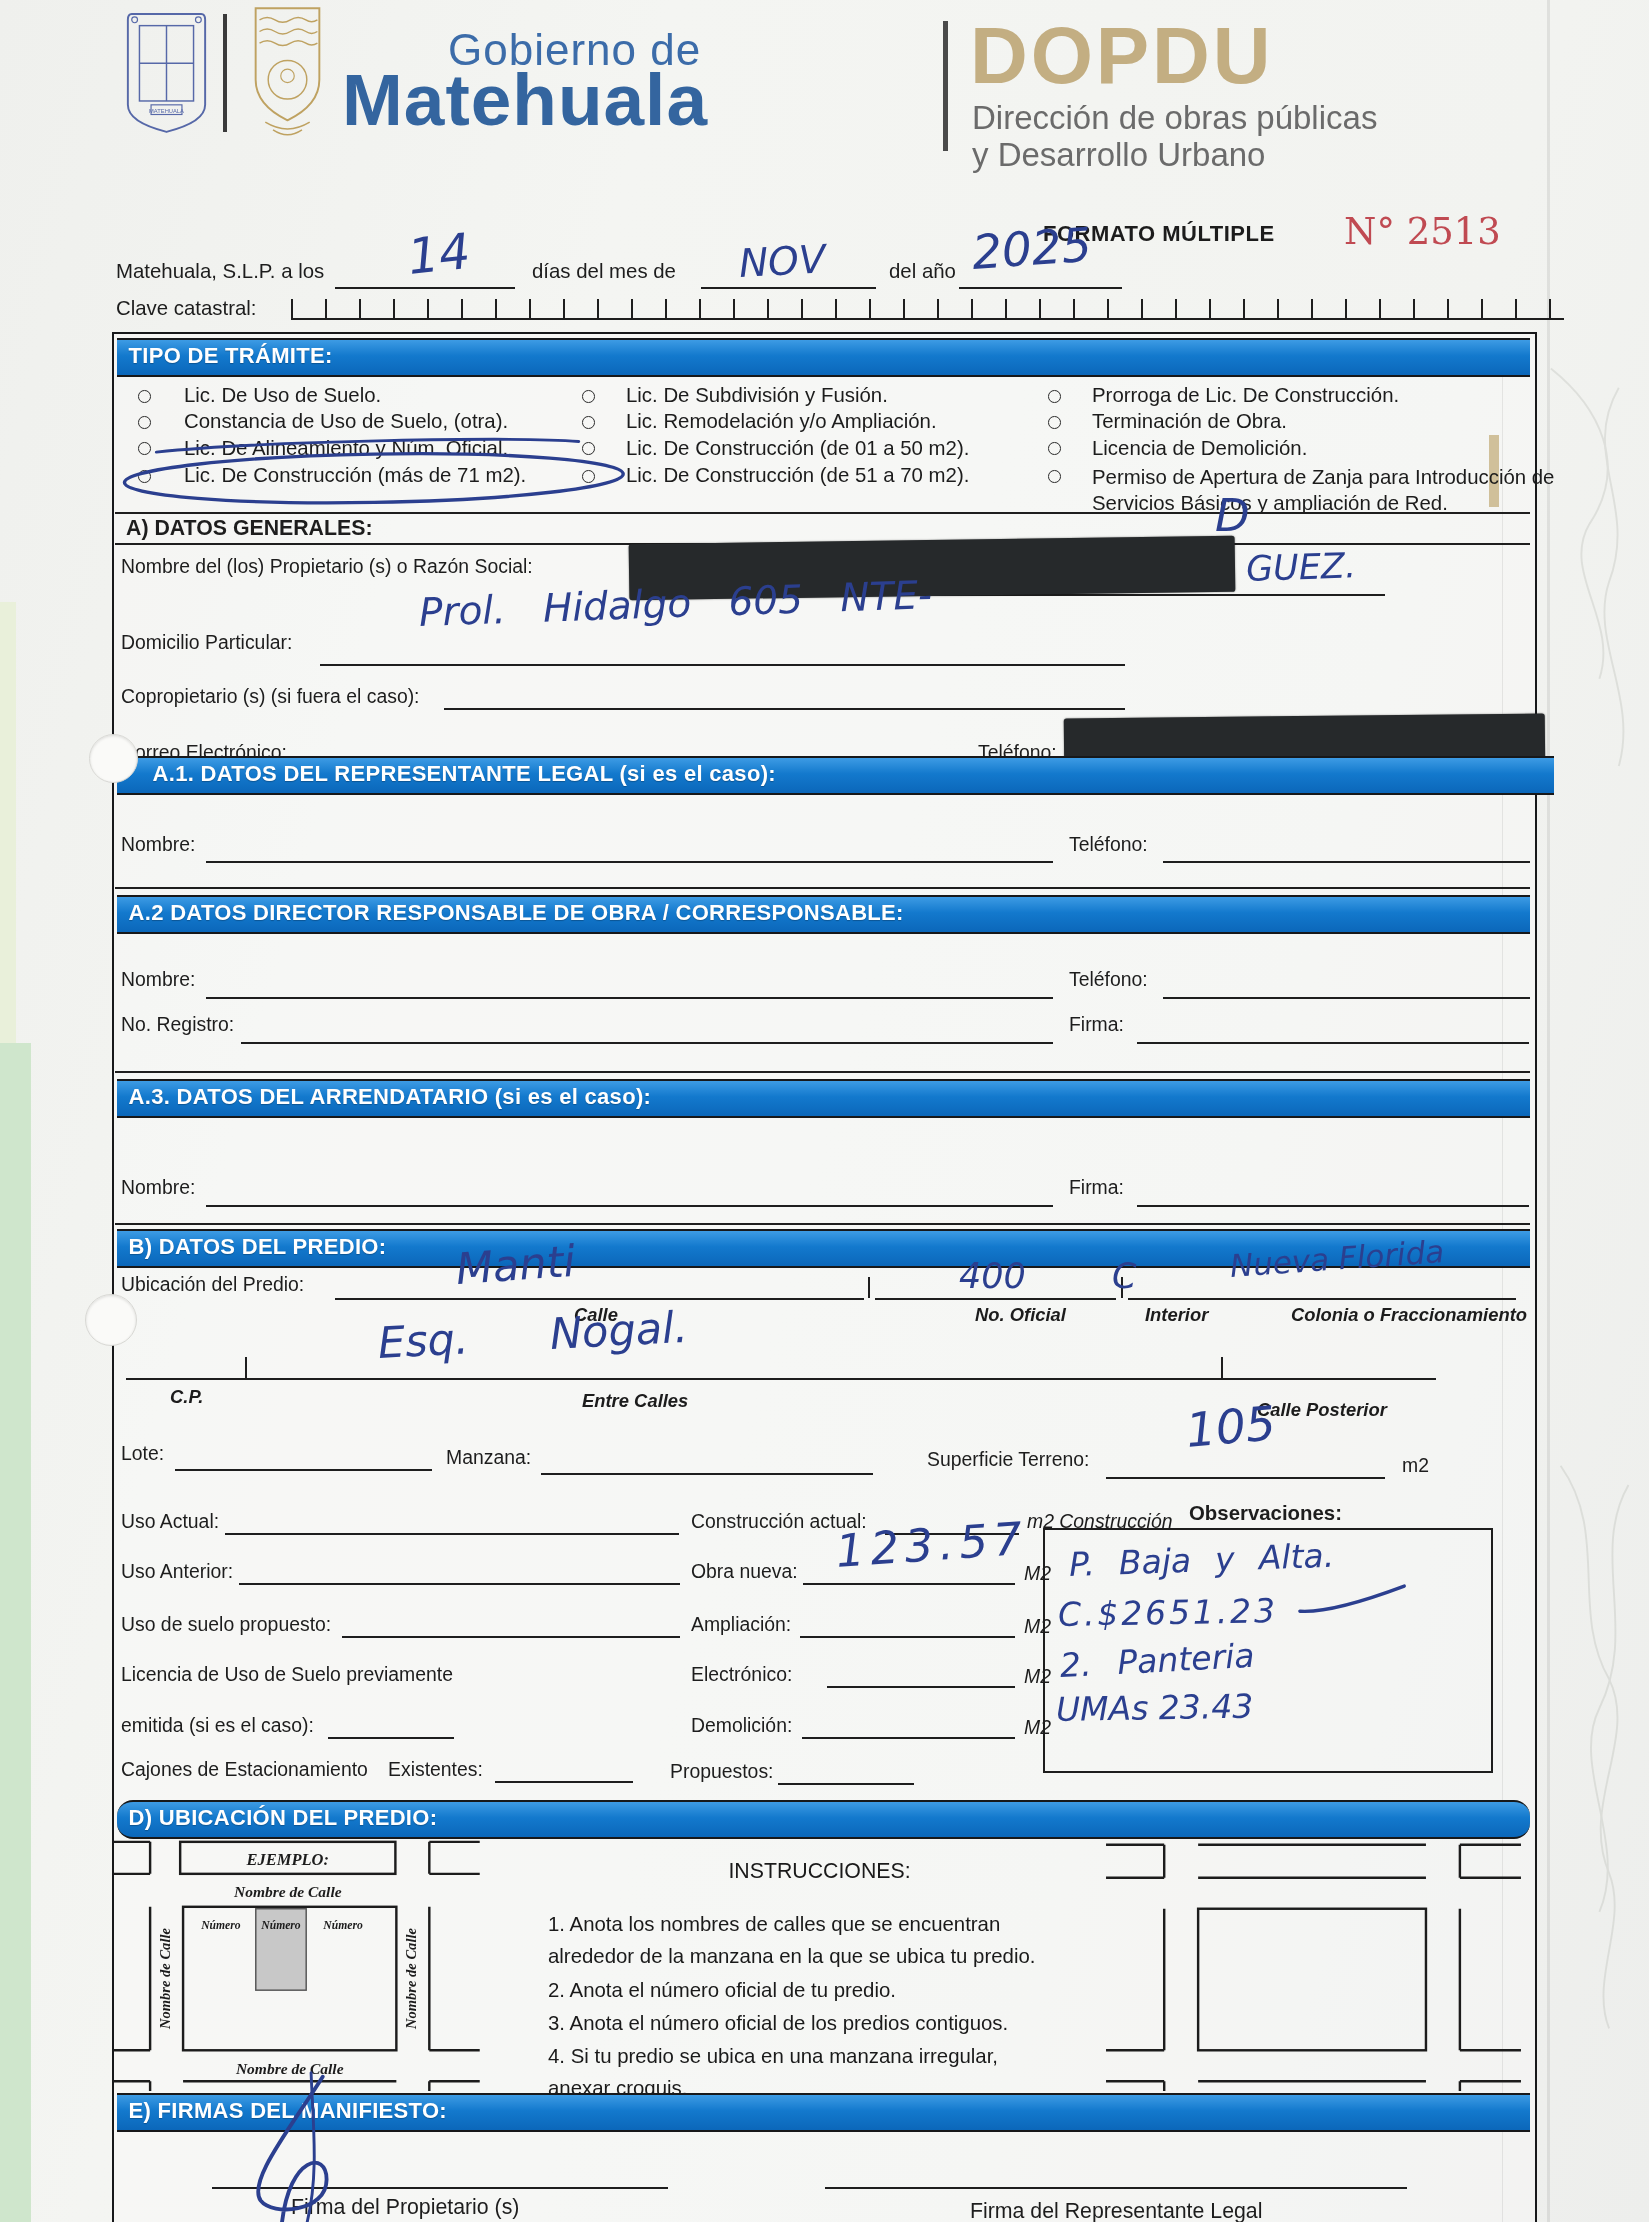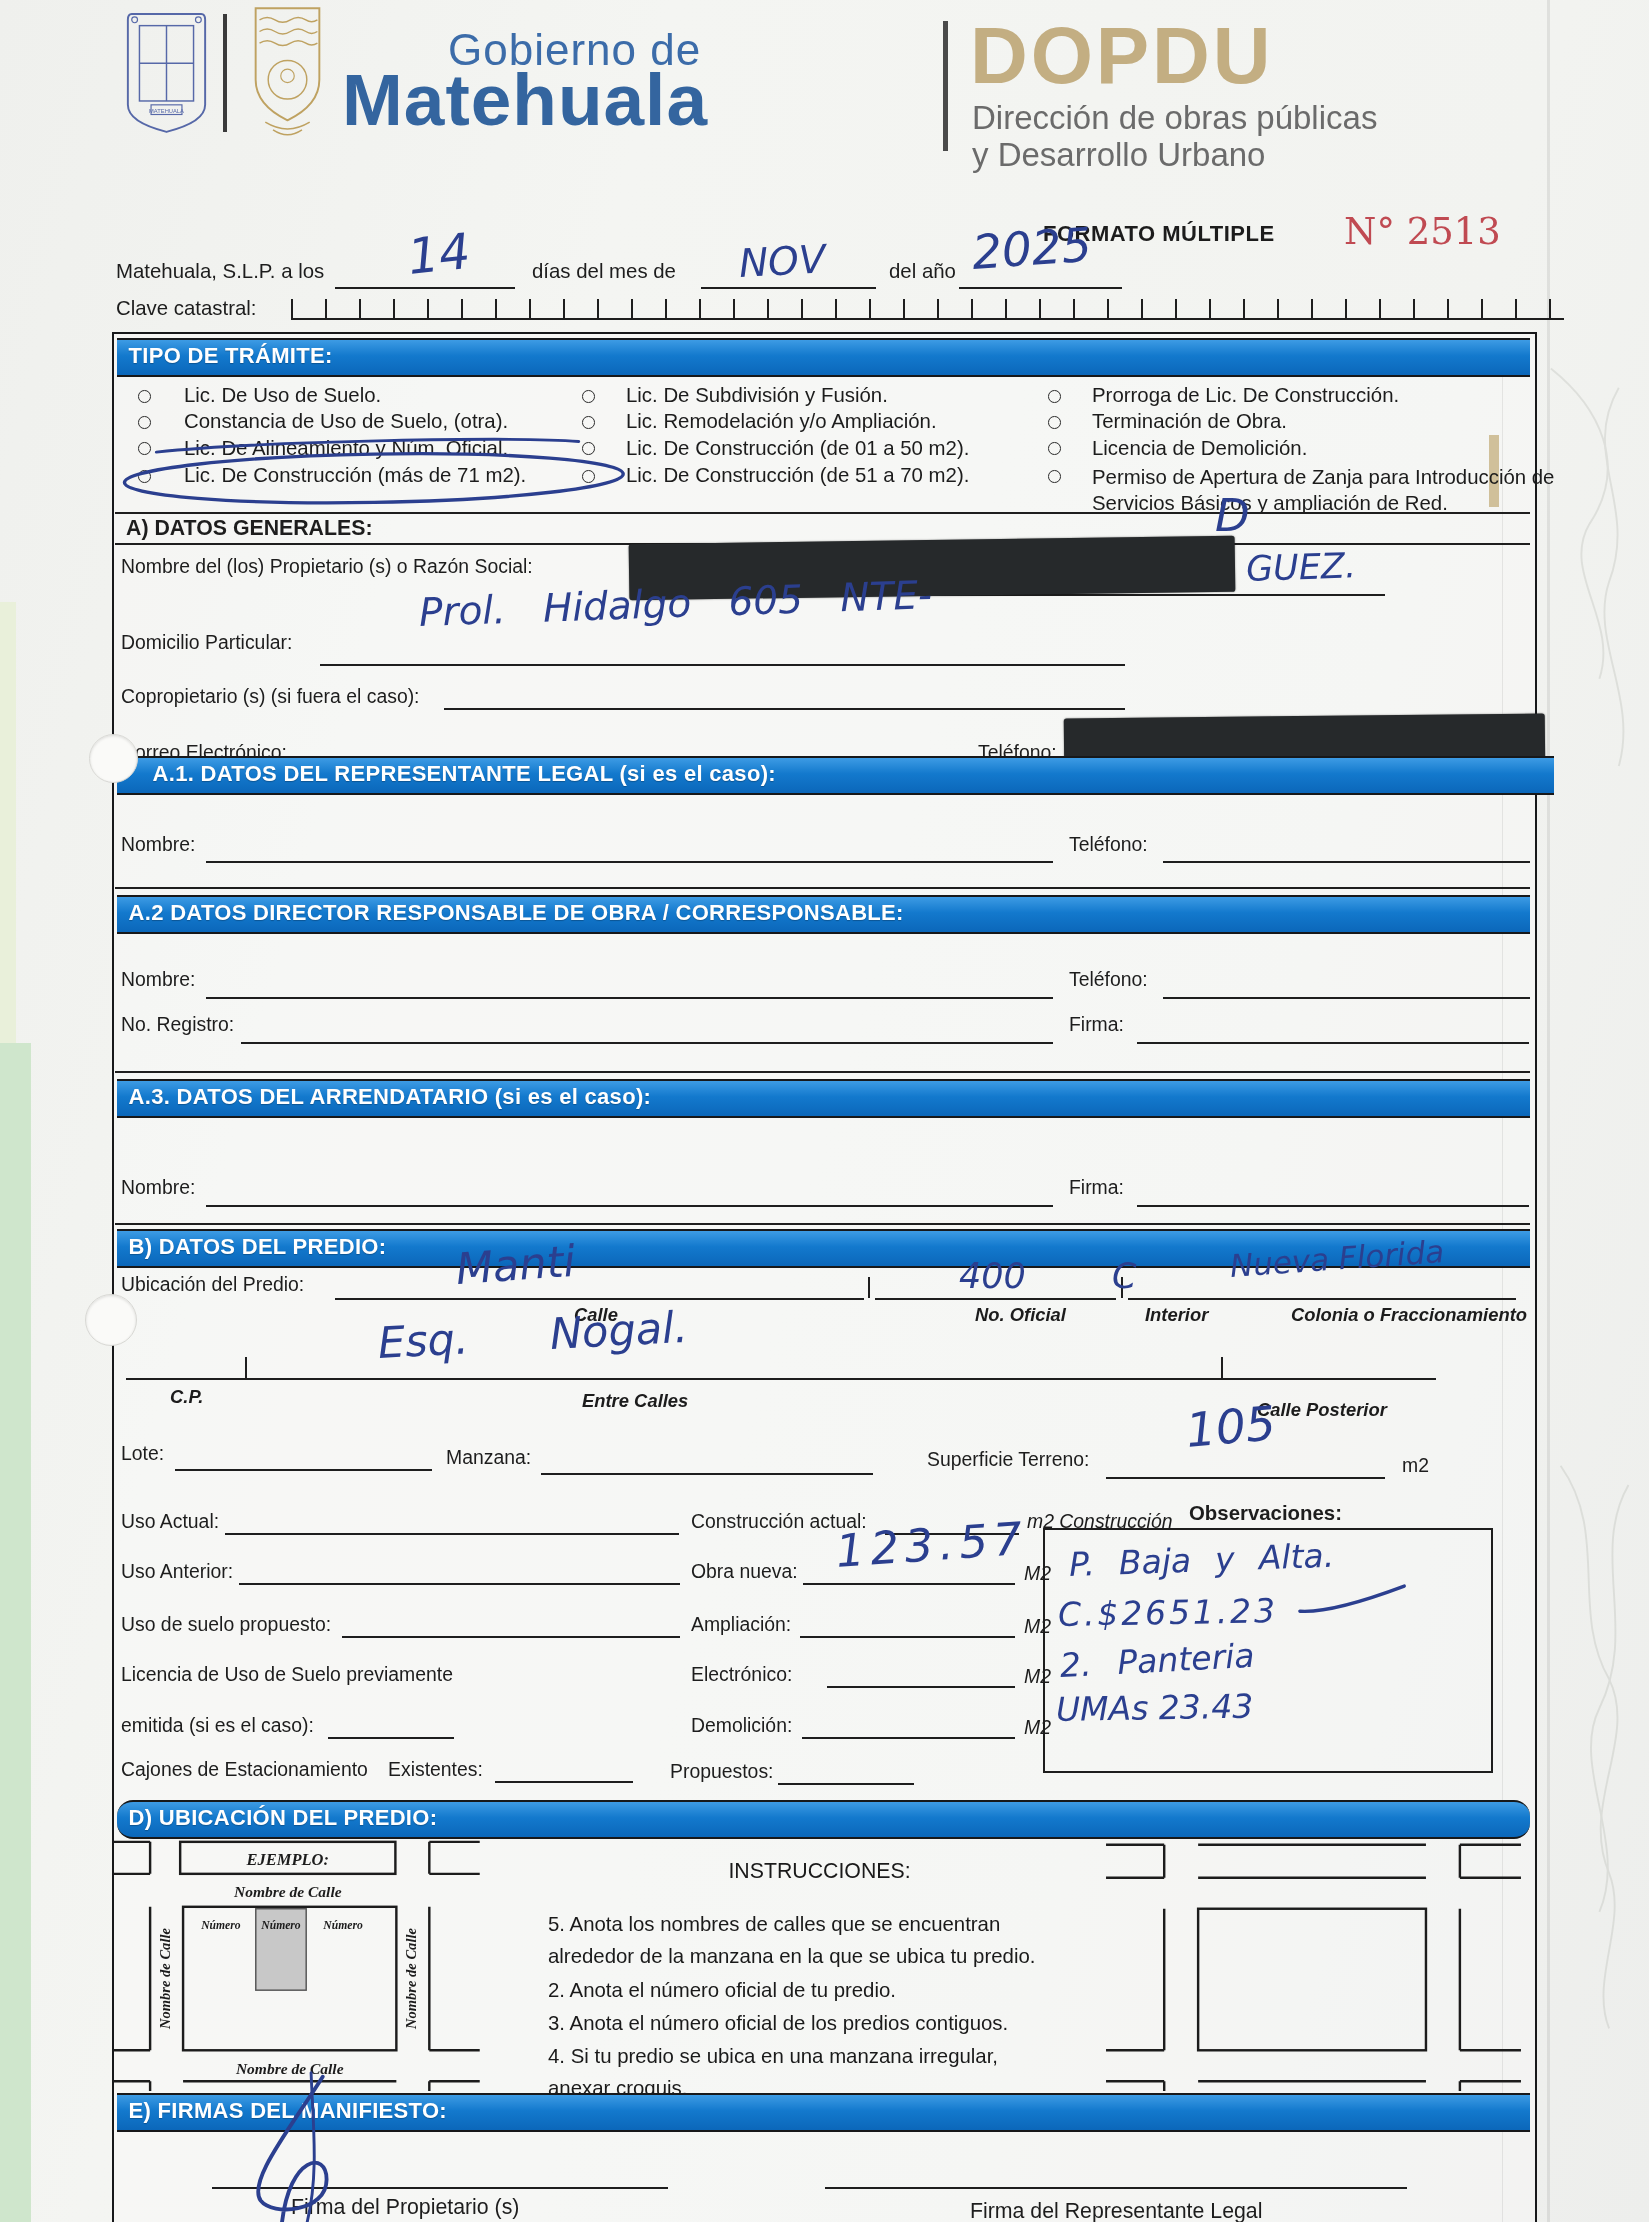--- a/index.html
+++ b/index.html
@@ -293,21 +293,21 @@
     <text class="map-label" x="180" y="62" text-anchor="middle" font-size="16">Nombre de Calle</text>
     <text class="map-label" x="111" y="95" text-anchor="middle" font-size="12">Número</text>
     <text class="map-label" x="173" y="95" text-anchor="middle" font-size="12">Número</text>
     <text class="map-label" x="237" y="95" text-anchor="middle" font-size="12">Número</text>
     <text class="map-label" transform="translate(58,146) rotate(-90)" text-anchor="middle" font-size="15">Nombre de Calle</text>
     <text class="map-label" transform="translate(312,146) rotate(-90)" text-anchor="middle" font-size="15">Nombre de Calle</text>
     <text class="map-label" x="182" y="244" text-anchor="middle" font-size="16">Nombre de Calle</text>
   </svg>
 
   <div class="abs" style="left:548px;top:1859px;width:543px;text-align:center;font-size:21.3px;color:#1a1a1a;">INSTRUCCIONES:</div>
-  <div class="instr" style="left:548px;top:1908px;width:529px;">5. Anota los nombres de calles que se encuentran alrededor de la manzana en la que se ubica tu predio.</div>
+  <div class="instr" style="left:548px;top:1908px;width:529px;">1. Anota los nombres de calles que se encuentran alrededor de la manzana en la que se ubica tu predio.</div>
   <div class="instr" style="left:548px;top:1974px;width:529px;">2. Anota el número oficial de tu predio.</div>
   <div class="instr" style="left:548px;top:2007px;width:529px;">3. Anota el número oficial de los predios contiguos.</div>
   <div class="instr" style="left:548px;top:2040px;width:505px;">4. Si tu predio se ubica en una manzana irregular, anexar croquis.</div>
 
   <svg class="abs" style="left:1106px;top:1837px;" width="415" height="254" viewBox="0 0 428 262">
     <g fill="none" stroke="#1c1c1c" stroke-width="2.5">
       <path d="M95,8 H330"></path>
       <path d="M0,42 H60 M95,42 H330 M365,42 H428"></path>
       <rect x="95" y="74" width="235" height="146"></rect>
       <path d="M60,8 V42 M60,74 V220 M60,252 V262"></path>

